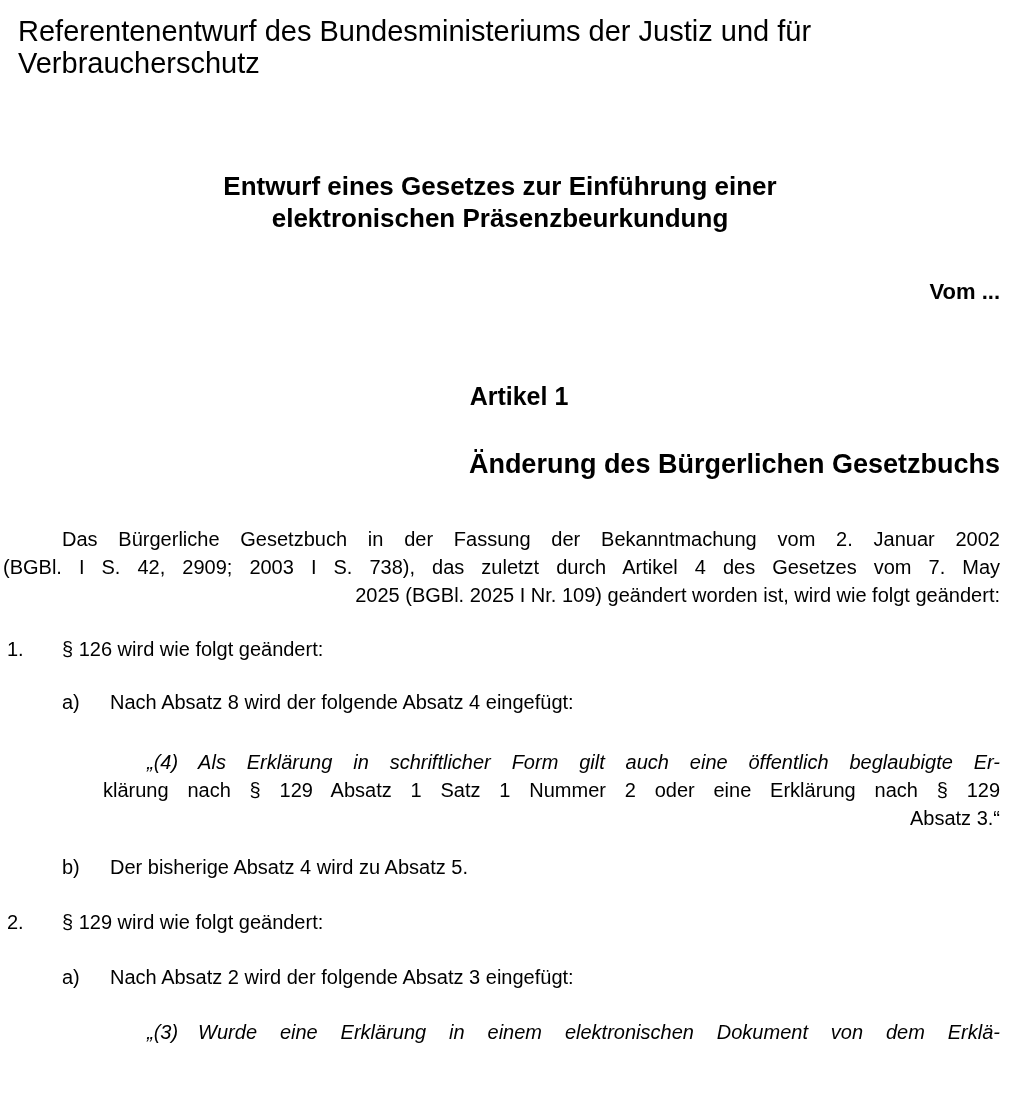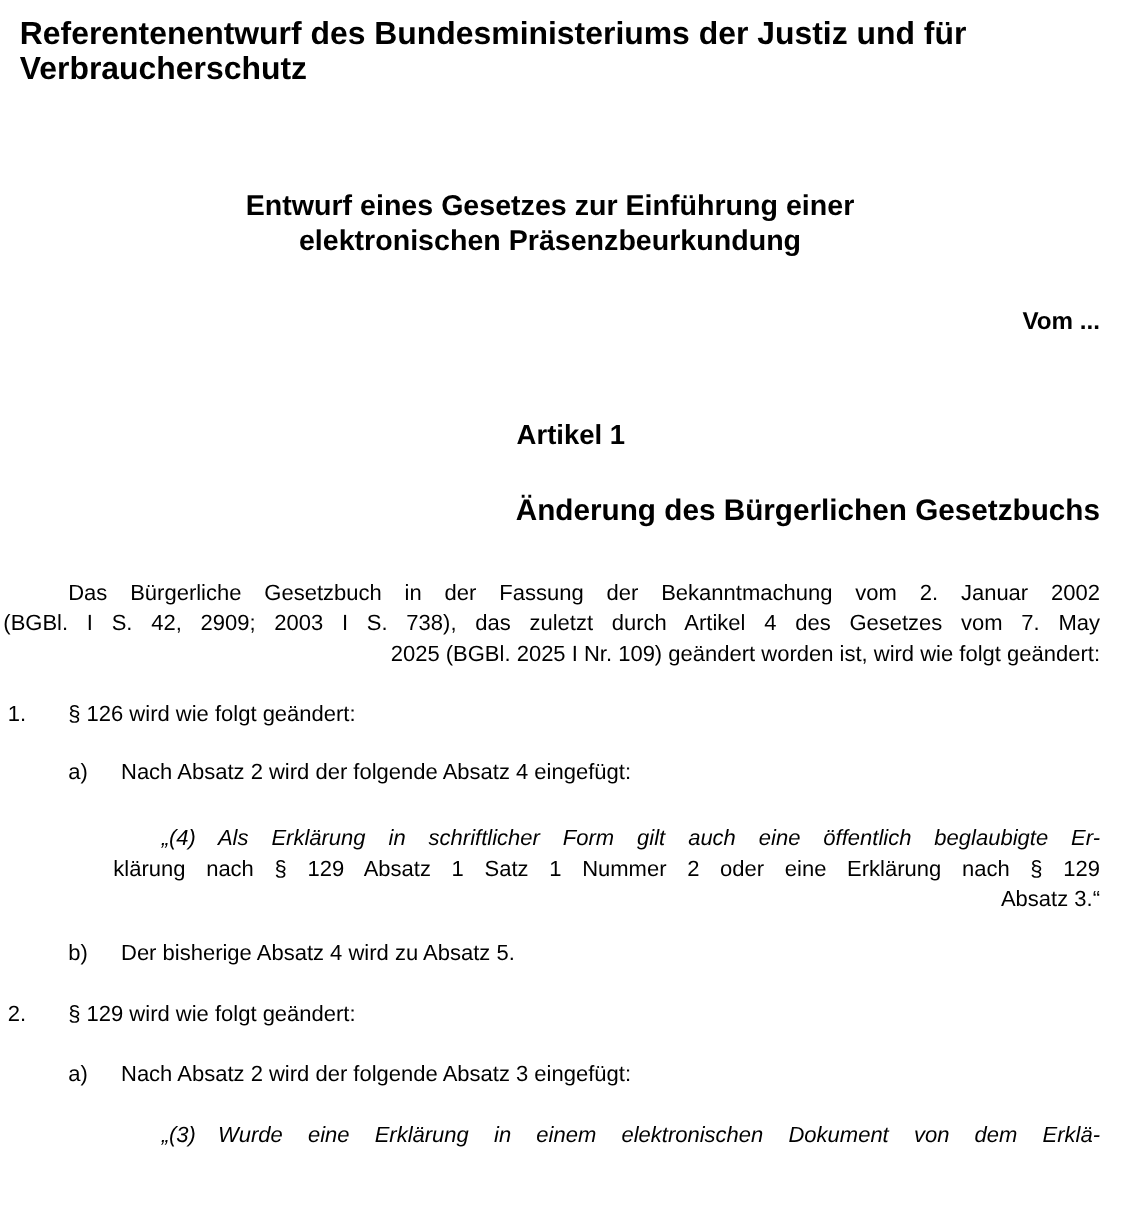--- a/index.html
+++ b/index.html
@@ -7,21 +7,21 @@
     width: 1026px; height: 1101px;
     background: #ffffff; color: #000000;
     font-family: "Liberation Sans", "DejaVu Sans", sans-serif;
     font-size: 20px; line-height: 28px;
     overflow: hidden;
   }
   .doc { width: 1000px; overflow: hidden; }
 
   .doc-title {
     margin: 15px 0 0 18px;
-    font-size: 29px; line-height: 32px; font-weight: bold;
+    font-size: 29px; line-height: 32px; font-weight: normal;
   }
   .subject {
     margin-top: 91px; text-align: center;
     font-size: 26px; line-height: 32px; font-weight: bold;
   }
   .vom {
     margin-top: 44px; text-align: right;
     font-size: 22px; line-height: 28px; font-weight: bold;
   }
   .preamble {
@@ -80,21 +80,21 @@
     <div class="lline">2025 (BGBl. 2025 I Nr. 109) geändert worden ist, wird wie folgt geändert:</div>
   </div>
 
   <div class="item">
     <span class="num">1.</span>
     <span>§ 126 wird wie folgt geändert:</span>
   </div>
 
   <div class="sub mt-25">
     <span class="marker">a)</span>
-    <span>Nach Absatz 2 wird der folgende Absatz 4 eingefügt:</span>
+    <span>Nach Absatz 8 wird der folgende Absatz 4 eingefügt:</span>
   </div>
 
   <div class="quote mt-32">
     <div class="jline fi-44">„(4) Als Erklärung in schriftlicher Form gilt auch eine öffentlich beglaubigte Er-</div>
     <div class="jline">klärung nach § 129 Absatz 1 Satz 1 Nummer 2 oder eine Erklärung nach § 129</div>
     <div class="lline">Absatz 3.“</div>
   </div>
 
   <div class="sub mt-21">
     <span class="marker">b)</span>

